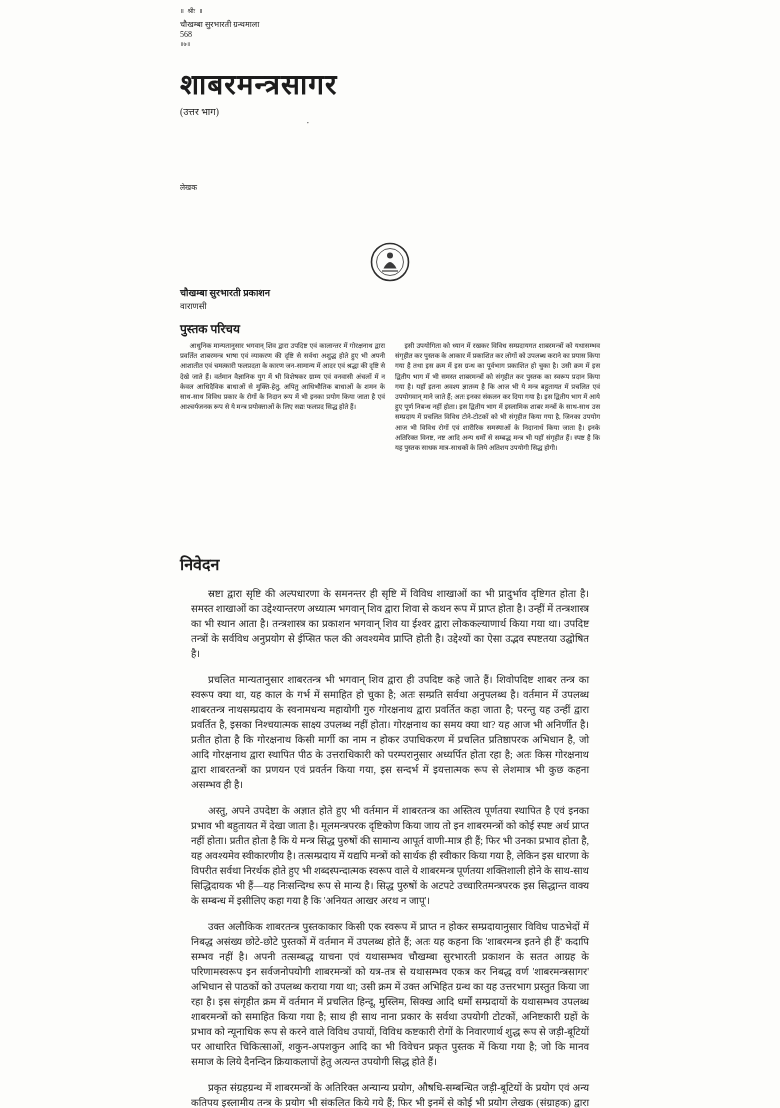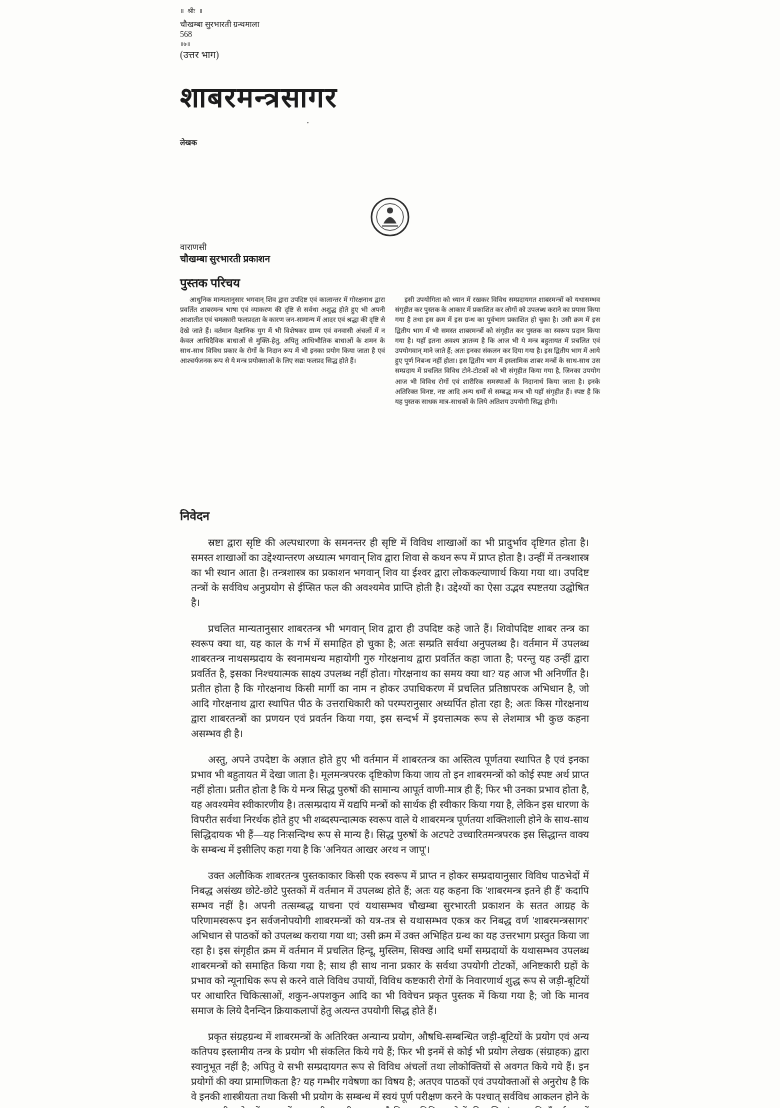--- a/index.html
+++ b/index.html
@@ -14,72 +14,72 @@
   .invocation{padding-top:6px;font-size:6.5px;letter-spacing:1px;}
   .series{margin-top:3px;font-size:8px;}
   .series-no{margin-top:1px;font-size:8px;font-family:Liberation Serif, serif;}
   .ornament{margin-top:1px;font-size:6px;color:#333;}
 
   .title{margin:16px 0 3px 0;font-size:28px;font-weight:bold;letter-spacing:1px;}
   .subtitle{font-size:9.5px;}
 
   .speck{position:absolute;left:306px;top:116px;font-size:11px;color:#444;}
 
-  .author-label{margin-top:22px;font-size:7.5px;font-weight:bold;}
+  .author-label{margin-top:64px;font-size:7.5px;}
   .author{margin-top:2px;font-size:10px;font-weight:bold;}
 
   .logo-wrap{margin:50px auto 4px auto;width:40px;height:40px;}
   .logo-wrap svg{display:block;width:40px;height:40px;}
 
   .publisher{font-size:9.5px;font-weight:bold;}
   .city{margin-top:1px;font-size:8.5px;}
 
   .intro-heading{margin:9px 0 4px 0;font-size:12px;font-weight:bold;}
   .two-col{display:flex;gap:10px;min-height:202px;}
   .two-col p{
     flex:1;margin:0;font-size:6.8px;line-height:1.5;
     text-align:justify;text-indent:1.4em;color:#222;
   }
 
-  .nivedan-heading{margin:10px 0 5px 0;font-size:12px;font-weight:bold;}
+  .nivedan-heading{margin:10px 0 5px 0;font-size:16px;font-weight:bold;}
   .nivedan p{
     margin:11px;font-size:10px;line-height:1.5;
     text-align:justify;text-indent:1.7em;color:#1f1f1f;
   }
 </style>
 </head>
 <body>
 
 <div class="page">
 
   <div class="speck">·</div>
 
   <div class="content">
     <div class="center invocation">॥ श्रीः ॥</div>
     <div class="center series">चौखम्बा सुरभारती ग्रन्थमाला</div>
     <div class="center series-no">568</div>
     <div class="center ornament">॥७॥</div>
 
+    <div class="center title">शाबरमन्त्रसागर</div>
     <div class="center subtitle">(उत्तर भाग)</div>
-    <div class="center title">शाबरमन्त्रसागर</div>
 
     <div class="center author-label">लेखक</div>
 
     <div class="logo-wrap">
       <svg viewBox="0 0 40 40" xmlns="http://www.w3.org/2000/svg">
         <circle cx="20" cy="20" r="18.5" fill="none" stroke="#2e2e2e" stroke-width="1.6"></circle>
         <circle cx="20" cy="20" r="13.5" fill="none" stroke="#2e2e2e" stroke-width="0.8"></circle>
         <circle cx="20" cy="13.5" r="3" fill="#3a3a3a"></circle>
         <path d="M13.5 26.5 q6.5 -13 13 0 z" fill="#3a3a3a"></path>
         <path d="M12 29 h16" stroke="#3a3a3a" stroke-width="1.2"></path>
       </svg>
     </div>
 
+    <div class="center publisher">चौखम्बा सुरभारती प्रकाशन</div>
     <div class="center city">वाराणसी</div>
-    <div class="center publisher">चौखम्बा सुरभारती प्रकाशन</div>
 
     <section>
       <div class="center intro-heading">पुस्तक परिचय</div>
       <div class="two-col">
         <p>आधुनिक मान्यतानुसार भगवान् शिव द्वारा उपदिष्ट एवं कालान्तर में गोरक्षनाथ द्वारा प्रवर्तित शाबरमन्त्र भाषा एवं व्याकरण की दृष्टि से सर्वथा अशुद्ध होते हुए भी अपनी आशातीत एवं चमत्कारी फलप्रदता के कारण जन-सामान्य में आदर एवं श्रद्धा की दृष्टि से देखे जाते हैं। वर्तमान वैज्ञानिक युग में भी विशेषकर ग्राम्य एवं वनवासी अंचलों में न केवल आधिदैविक बाधाओं से मुक्ति-हेतु, अपितु आधिभौतिक बाधाओं के शमन के साथ-साथ विविध प्रकार के रोगों के निदान रूप में भी इनका प्रयोग किया जाता है एवं आश्चर्यजनक रूप से ये मन्त्र प्रयोक्ताओं के लिए सद्यः फलप्रद सिद्ध होते हैं।</p>
         <p>इसी उपयोगिता को ध्यान में रखकर विविध सम्प्रदायगत शाबरमन्त्रों को यथासम्भव संगृहीत कर पुस्तक के आकार में प्रकाशित कर लोगों को उपलब्ध कराने का प्रयास किया गया है तथा इस क्रम में इस ग्रन्थ का पूर्वभाग प्रकाशित हो चुका है। उसी क्रम में इस द्वितीय भाग में भी समस्त शाबरमन्त्रों को संगृहीत कर पुस्तक का स्वरूप प्रदान किया गया है। यहाँ इतना अवश्य ज्ञातव्य है कि आज भी ये मन्त्र बहुतायत में प्रचलित एवं उपयोगवान् माने जाते हैं; अतः इनका संकलन कर दिया गया है। इस द्वितीय भाग में आये हुए पूर्ण निबन्ध नहीं होता। इस द्वितीय भाग में इस्लामिक शाबर मन्त्रों के साथ-साथ उस सम्प्रदाय में प्रचलित विविध टोने-टोटकों को भी संगृहीत किया गया है, जिनका उपयोग आज भी विविध रोगों एवं शारीरिक समस्याओं के निदानार्थ किया जाता है। इनके अतिरिक्त विनष्ट, नष्ट आदि अन्य धर्मों से सम्बद्ध मन्त्र भी यहाँ संगृहीत हैं। स्पष्ट है कि यह पुस्तक साधक मात्र-साधकों के लिये अतिशय उपयोगी सिद्ध होगी।</p>
       </div>
     </section>
 
     <section class="nivedan">

